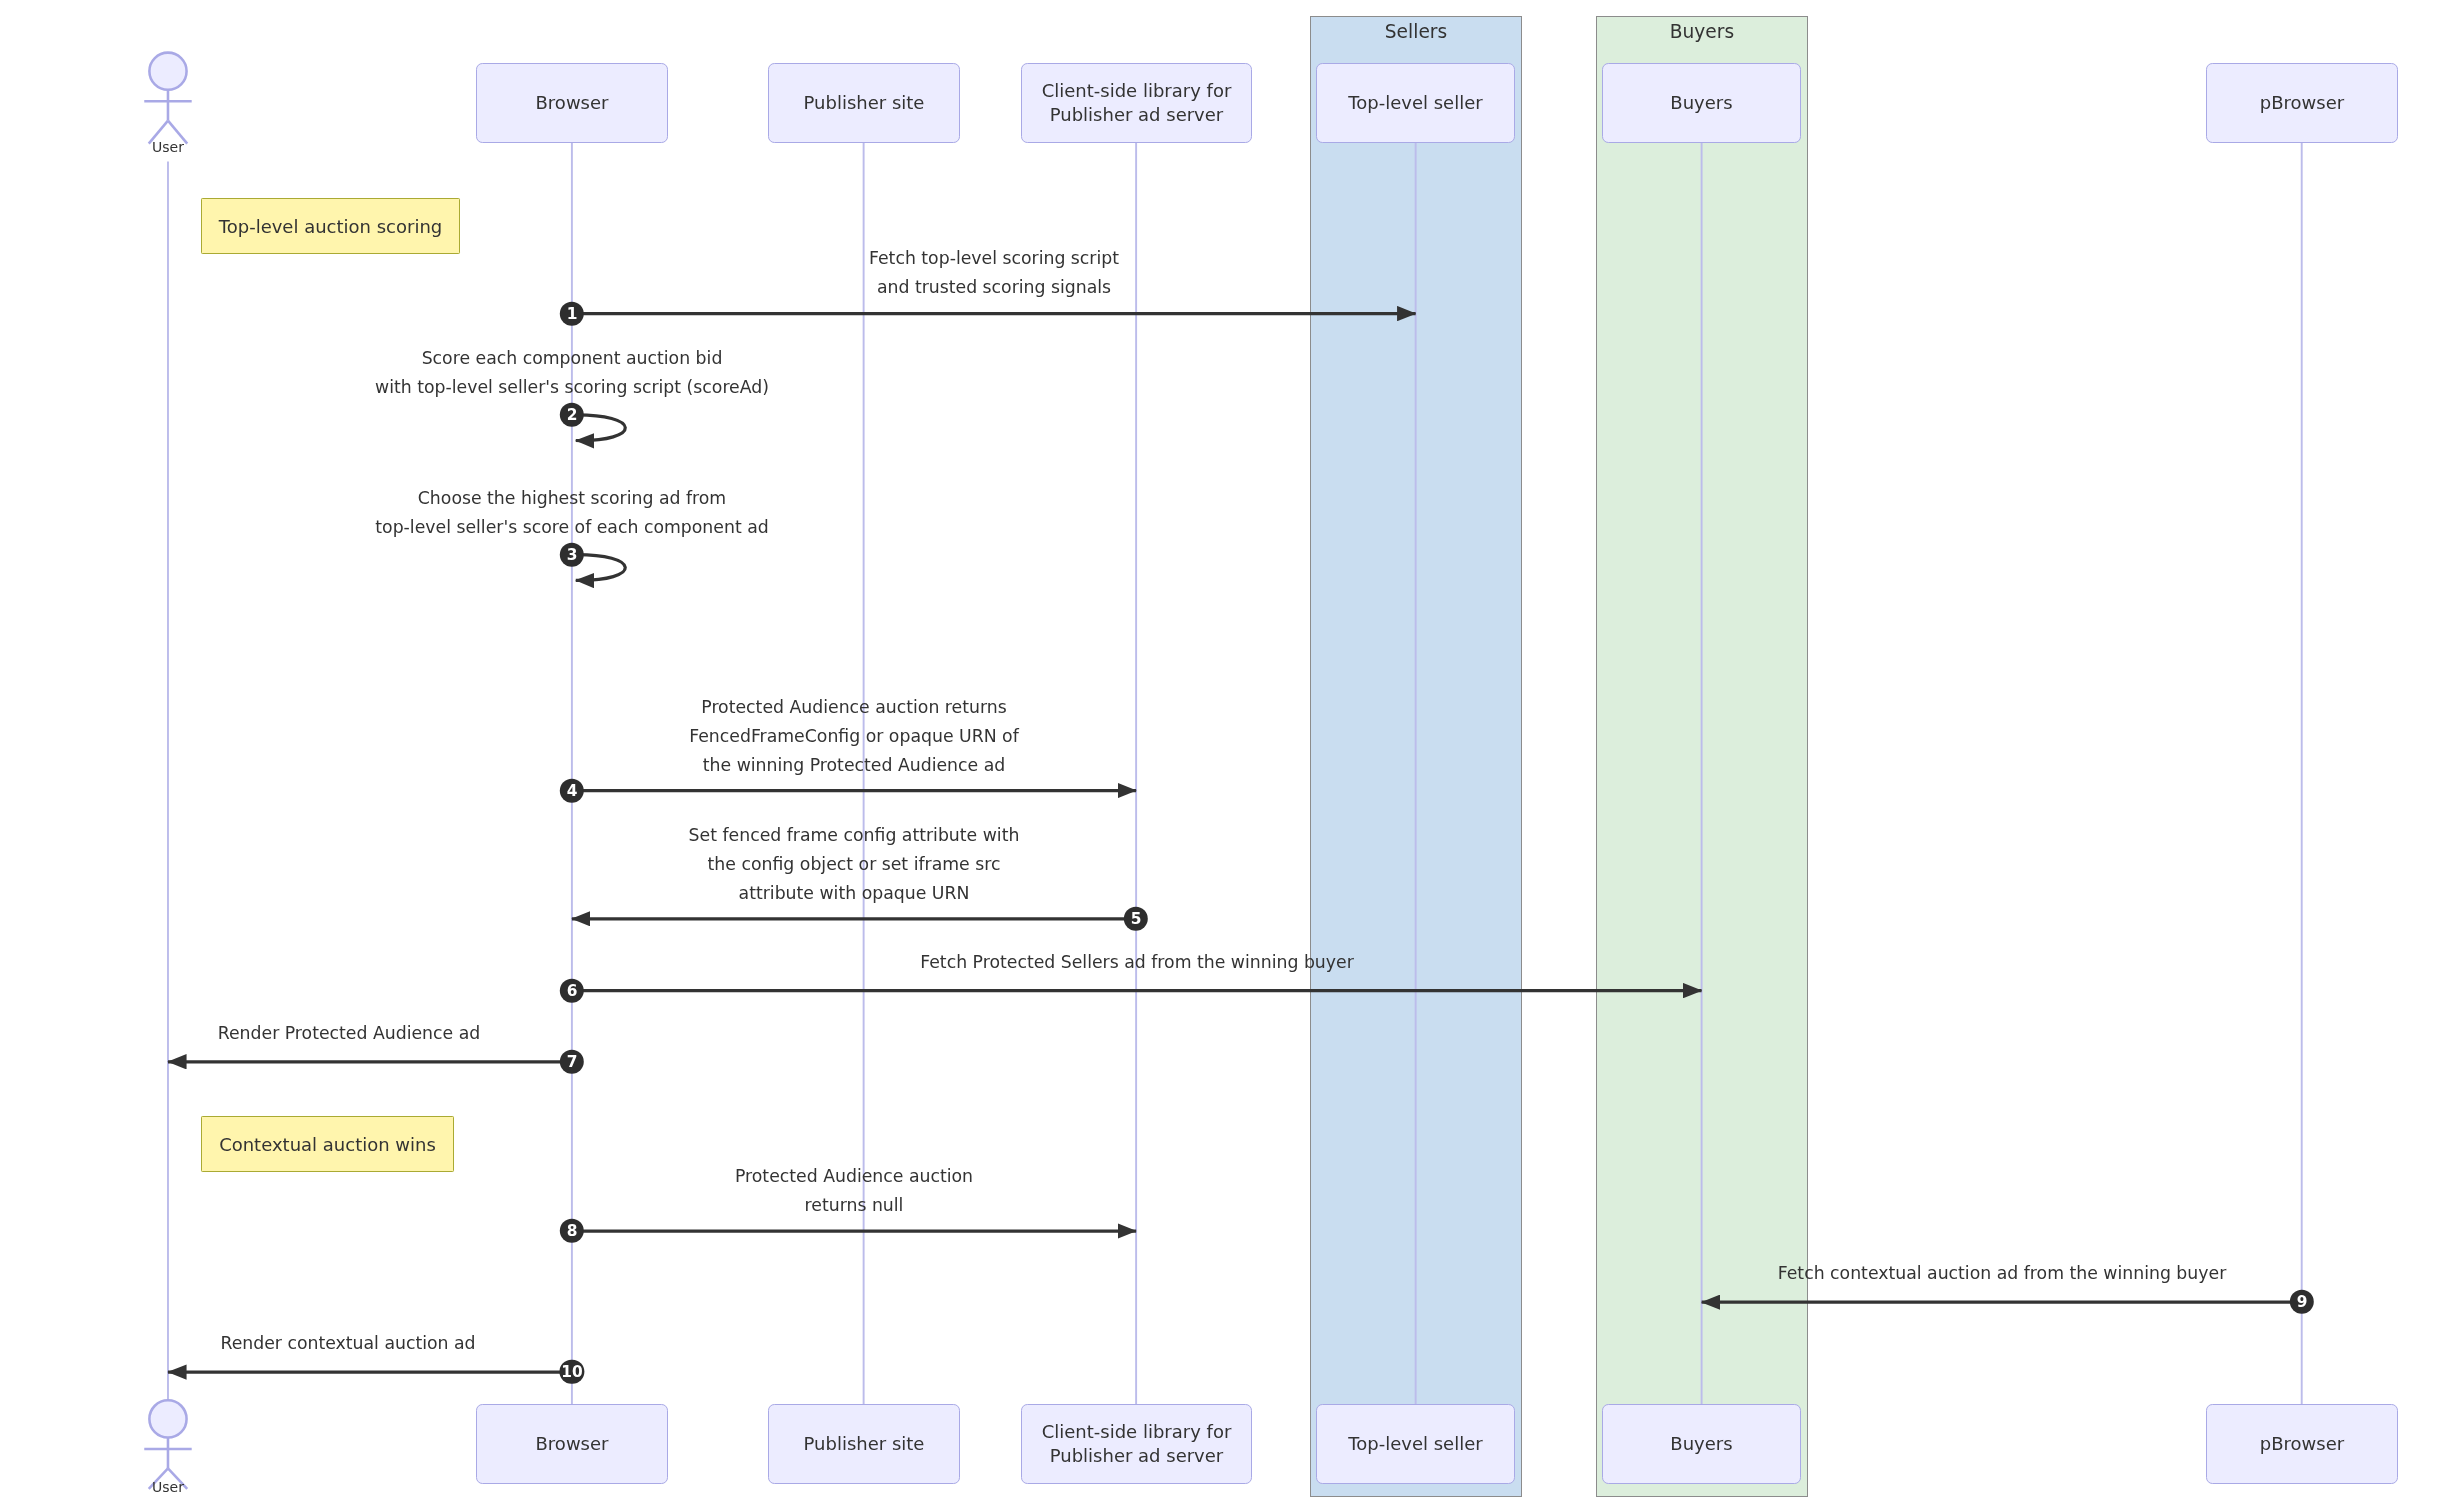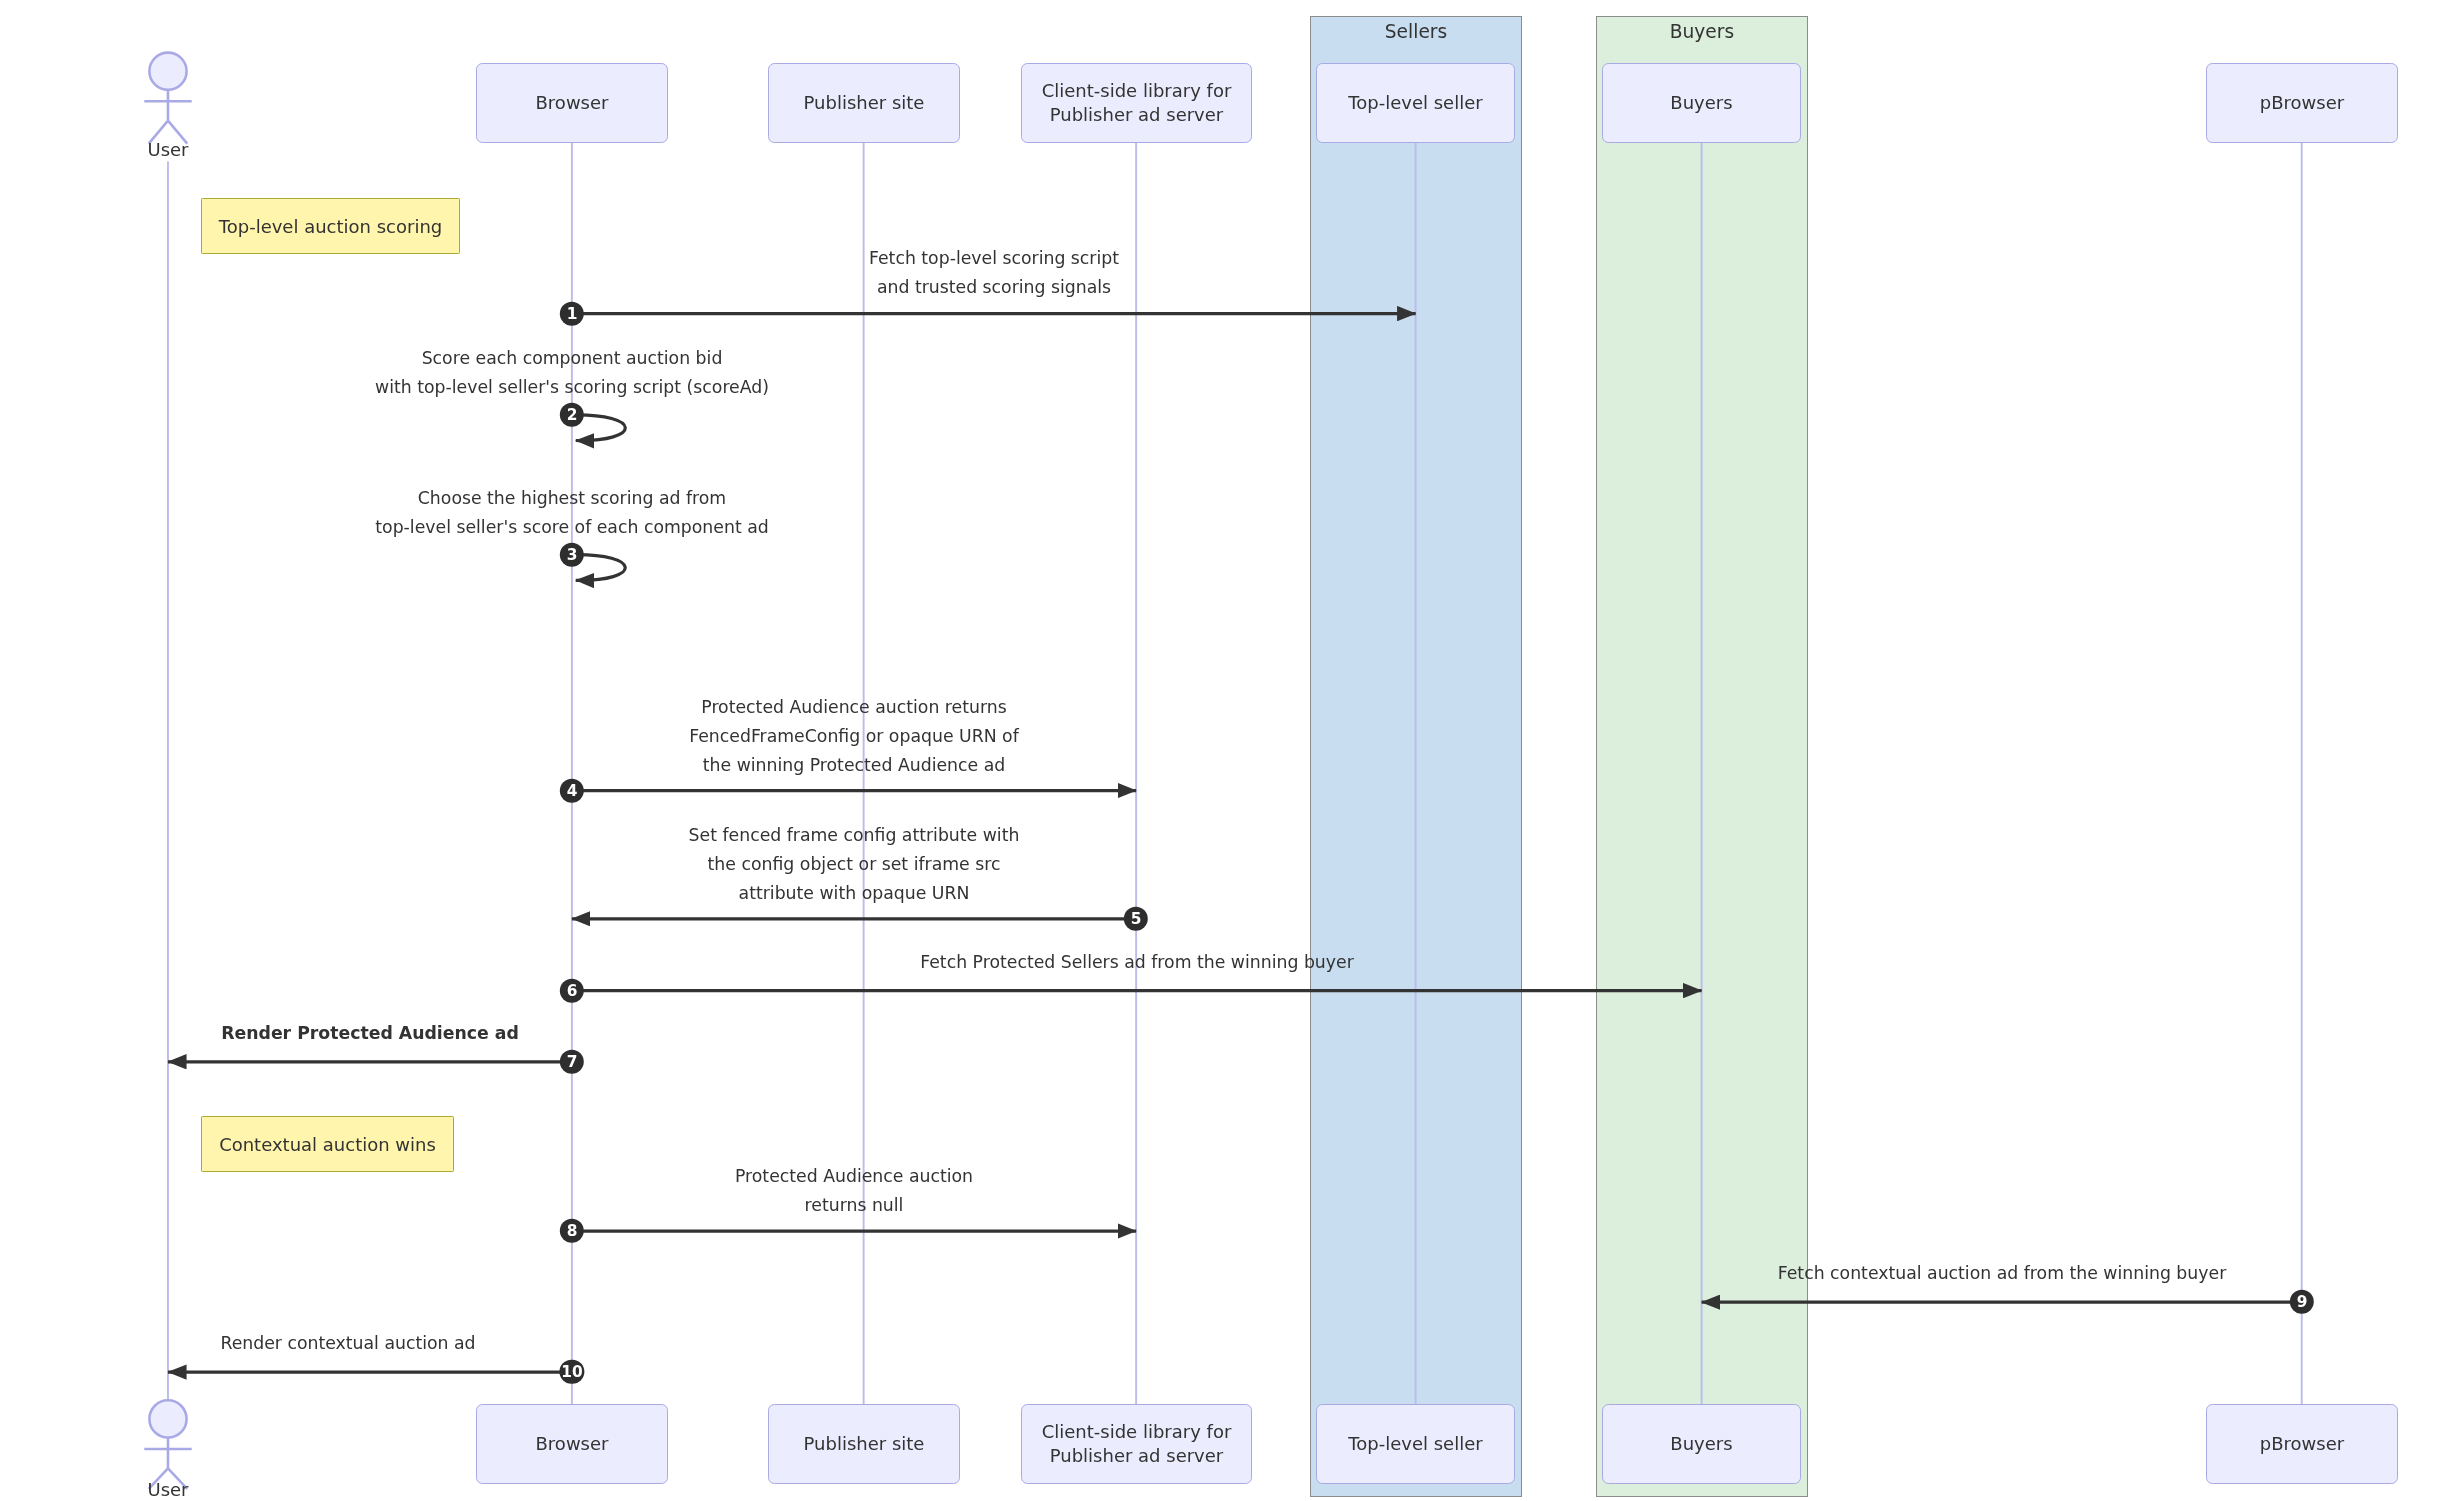--- a/index.html
+++ b/index.html
@@ -18,21 +18,21 @@
   svg.layer{position:absolute;left:0;top:0;width:2462px;height:1501px;z-index:3;}
   .lifeline{stroke:var(--lifeline);stroke-width:3;}
   .arrow{stroke:var(--arrow);stroke-width:5;fill:none;marker-end:url(#ah);}
   .ah-path{fill:var(--arrow);}
   .actor{stroke:var(--participant_border);stroke-width:4;fill:none;}
   .actor-head{fill:var(--participant_fill);stroke:var(--participant_border);stroke-width:4;}
   .pbox{position:absolute;height:80px;background:var(--participant_fill);
     border:1.3px solid var(--participant_border);border-radius:6.4px;box-sizing:border-box;
     display:flex;align-items:center;justify-content:center;text-align:center;
     font-size:18px;color:var(--text);white-space:pre-line;z-index:4;line-height:24.4px;}
-  .actor-label{position:absolute;transform:translateX(-50%);font-size:18px;
+  .actor-label{position:absolute;transform:translateX(-50%);font-size:14px;
     color:var(--text);z-index:4;text-align:right;}
   .note{position:absolute;background:var(--note_fill);border:1.3px solid var(--note_border);
     box-sizing:border-box;display:flex;align-items:center;justify-content:center;
     text-align:center;font-size:18px;color:var(--text);z-index:5;border-radius:1.3px;margin-top:40px;}
   .msg{position:absolute;transform:translateX(-50%);text-align:center;font-size:17.3px;
     line-height:29px;color:var(--text);white-space:pre-line;z-index:5;}
   .badge{position:absolute;transform:translate(-50%,-50%);min-width:24.4px;height:24.4px;
     border-radius:12.2px;background:var(--badge_fill);color:var(--badge_text);font-size:15.4px;
     font-weight:bold;display:flex;align-items:center;justify-content:center;z-index:6;
     padding:0 1.9px;box-sizing:border-box;}
@@ -121,21 +121,21 @@
 with top-level seller's scoring script (scoreAd)</div>
   <div class="msg" style="left:572px;top:484px;">Choose the highest scoring ad from
 top-level seller's score of each component ad</div>
   <div class="msg" style="left:854px;top:821px;">Set fenced frame config attribute with
 the config object or set iframe src
 attribute with opaque URN</div>
   <div class="msg" style="left:854px;top:693px;">Protected Audience auction returns
 FencedFrameConfig or opaque URN of
 the winning Protected Audience ad</div>
   <div class="msg" style="left:1137px;top:948px;">Fetch Protected Sellers ad from the winning buyer</div>
-  <div class="msg" style="left:370px;top:1019px;font-weight:bold;">Render Protected Audience ad</div>
+  <div class="msg" style="left:349px;top:1019px;">Render Protected Audience ad</div>
   <div class="msg" style="left:854px;top:1162px;">Protected Audience auction
 returns null</div>
   <div class="msg" style="left:2002px;top:1259px;">Fetch contextual auction ad from the winning buyer</div>
   <div class="msg" style="left:348px;top:1329px;">Render contextual auction ad</div>
 
   <div class="badge" style="left:572px;top:314px;">1</div>
   <div class="badge" style="left:572px;top:415px;">2</div>
   <div class="badge" style="left:572px;top:555px;">3</div>
   <div class="badge" style="left:572px;top:791px;">4</div>
   <div class="badge" style="left:1136px;top:919px;">5</div>

